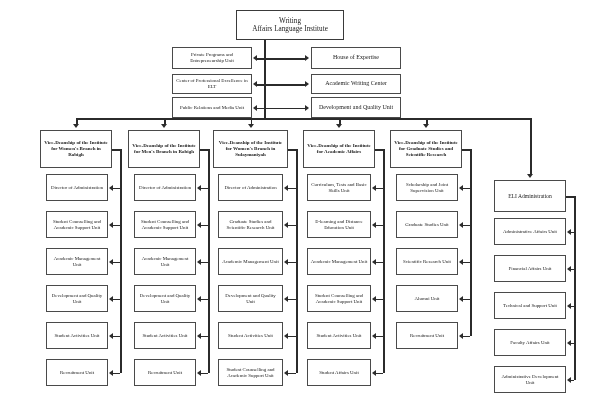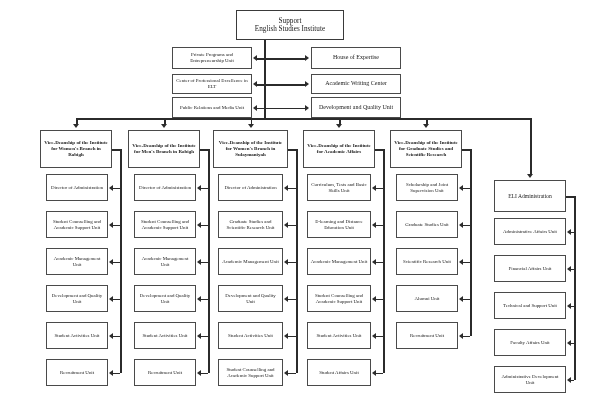--- a/index.html
+++ b/index.html
@@ -84,22 +84,22 @@
     border-top: 3px solid transparent;
     border-bottom: 3px solid transparent;
     border-left: 4.5px solid #2b2b2b;
   }
 </style>
 </head>
 <body>
 
 <div id="chart-root">
     <div class="node root-node" style="left: 236px; top: 10px; width: 108px; height: 30px; flex-direction: column;">
-      <span class="node-label">Support</span>
-      <span class="node-label">English Studies Institute</span>
+      <span class="node-label">Writing</span>
+      <span class="node-label">Affairs Language Institute</span>
     </div>
     <div class="ln ln-thick-v" style="left: 264px; top: 40px; height: 78px;"></div>
     <div class="node unit-node" style="left: 172px; top: 47px; width: 80px; height: 22px;">
       <span class="node-label">Private Programs and Entrepreneurship Unit</span>
     </div>
     <div class="ln ln-thick-h" style="left: 257px; top: 58px; width: 7px;"></div>
     <div class="arrow arrow-left" style="left: 253px; top: 55px;"></div>
     <div class="node unit-node" style="left: 172px; top: 74px; width: 80px; height: 20px;">
       <span class="node-label">Center of Professional Excellence in ELT</span>
     </div>

